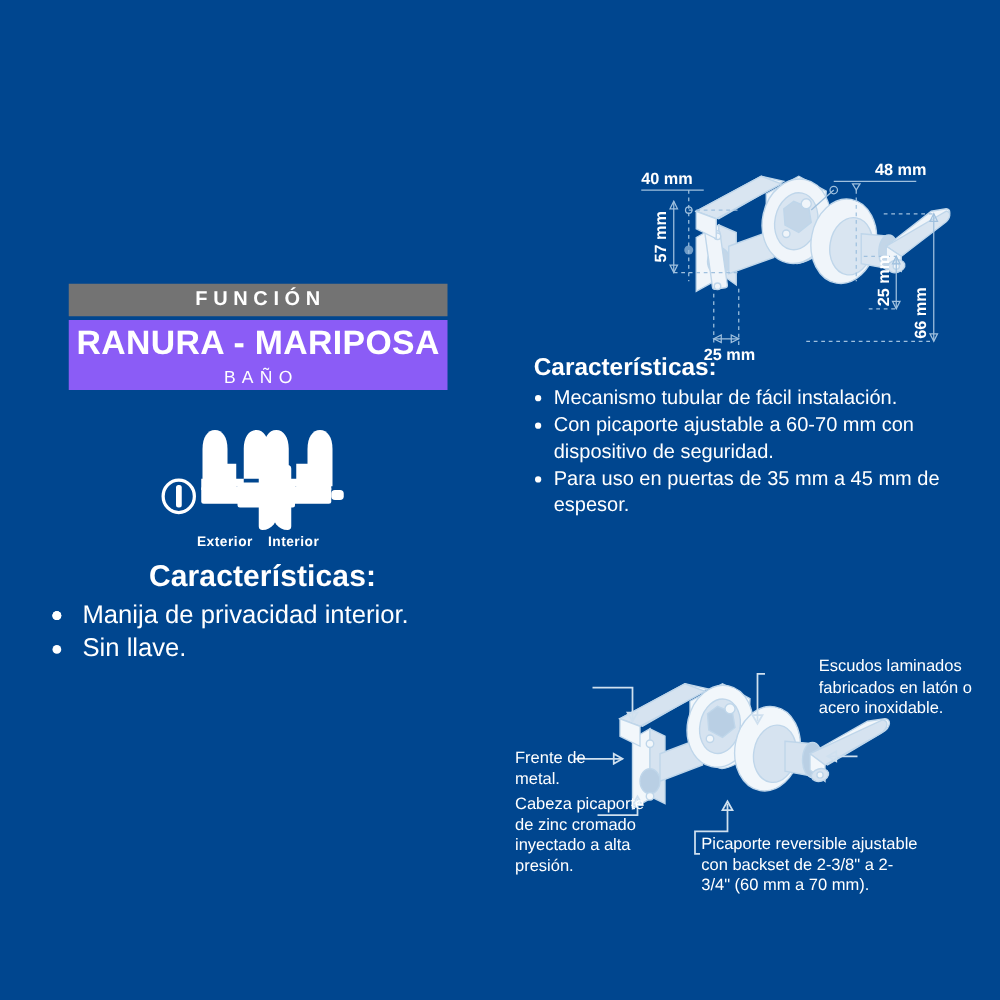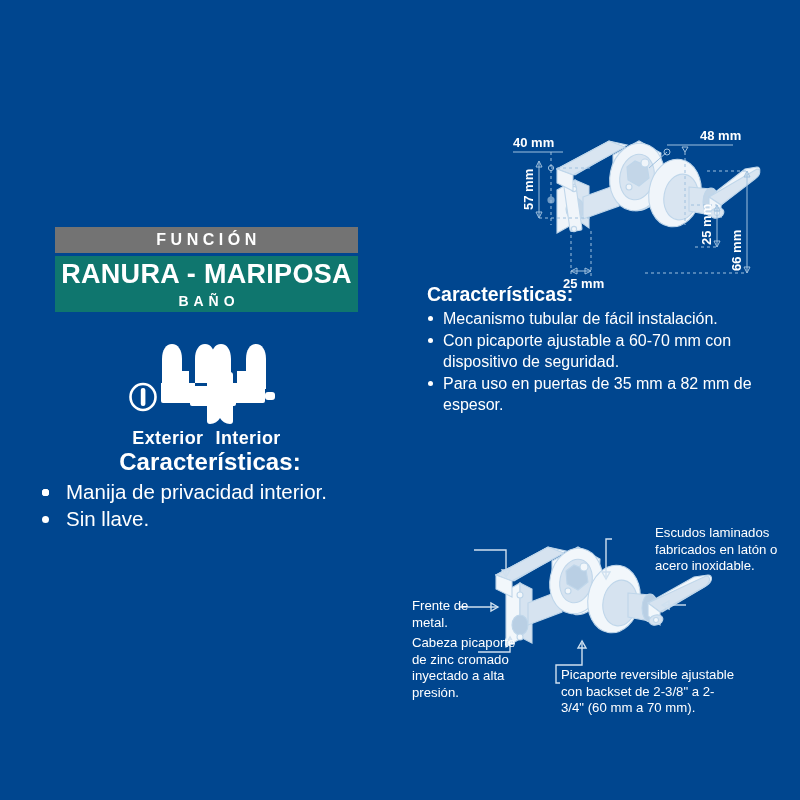--- a/index.html
+++ b/index.html
@@ -42,37 +42,37 @@
     color: #ffffff;
     line-height: 1;
     padding-left: 4px;
   }
   .banner-green {
     position: absolute;
     left: 55px;
     top: 256px;
     width: 303px;
     height: 56px;
-    background: #0f766e;
+    background: #8b5cf6;
     display: flex;
     flex-direction: column;
     align-items: center;
     justify-content: center;
   }
   .banner-green .main {
     font-size: 27px;
     font-weight: bold;
     letter-spacing: 0.3px;
     line-height: 1;
     color: #ffffff;
     white-space: nowrap;
   }
   .banner-green .sub {
     font-size: 14px;
-    font-weight: bold;
+    font-weight: normal;
     letter-spacing: 5px;
     line-height: 1;
     margin-top: 6px;
     padding-left: 5px;
     color: #ffffff;
   }
 
   .lever-icon {
     position: absolute;
     left: 128px;
@@ -80,21 +80,21 @@
     width: 170px;
     height: 110px;
   }
 
   .exterior-interior {
     position: absolute;
     left: 55px;
     top: 428px;
     width: 303px;
     text-align: center;
-    font-size: 18px;
+    font-size: 11px;
     font-weight: bold;
     letter-spacing: 0.4px;
     color: #ffffff;
   }
   .exterior-interior .gap { display: inline-block; width: 12px; }
 
   .left-heading {
     position: absolute;
     left: 55px;
     top: 448px;
@@ -358,21 +358,21 @@
       <span class="bullet"></span>
       <span>Mecanismo tubular de fácil instalación.</span>
     </li>
     <li>
       <span class="bullet"></span>
       <span>Con picaporte ajustable a  60-70 mm con</span>
       <span class="cont">dispositivo de seguridad.</span>
     </li>
     <li>
       <span class="bullet"></span>
-      <span>Para uso en puertas de 35 mm a 82 mm  de</span>
+      <span>Para uso en puertas de 35 mm a 45 mm  de</span>
       <span class="cont">espesor.</span>
     </li>
   </ul>
 
   <div class="bottom-diagram">
     <svg viewBox="0 0 400 260" width="400" height="260" xmlns="http://www.w3.org/2000/svg">
       <defs>
         <style>
           .bl   { stroke:#CFE0EF; stroke-width:1.4; fill:none; }
           .bart { stroke:#BFD6EA; stroke-width:1.1; fill:#F2F7FB; }

